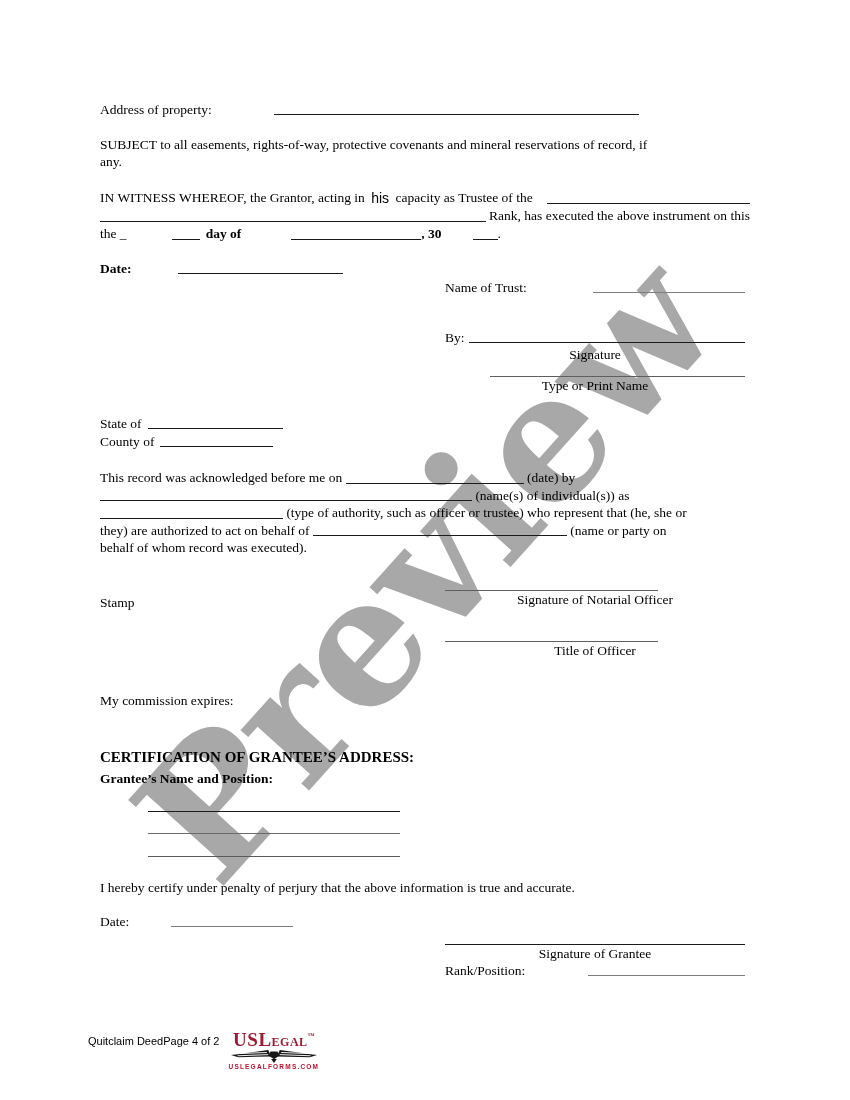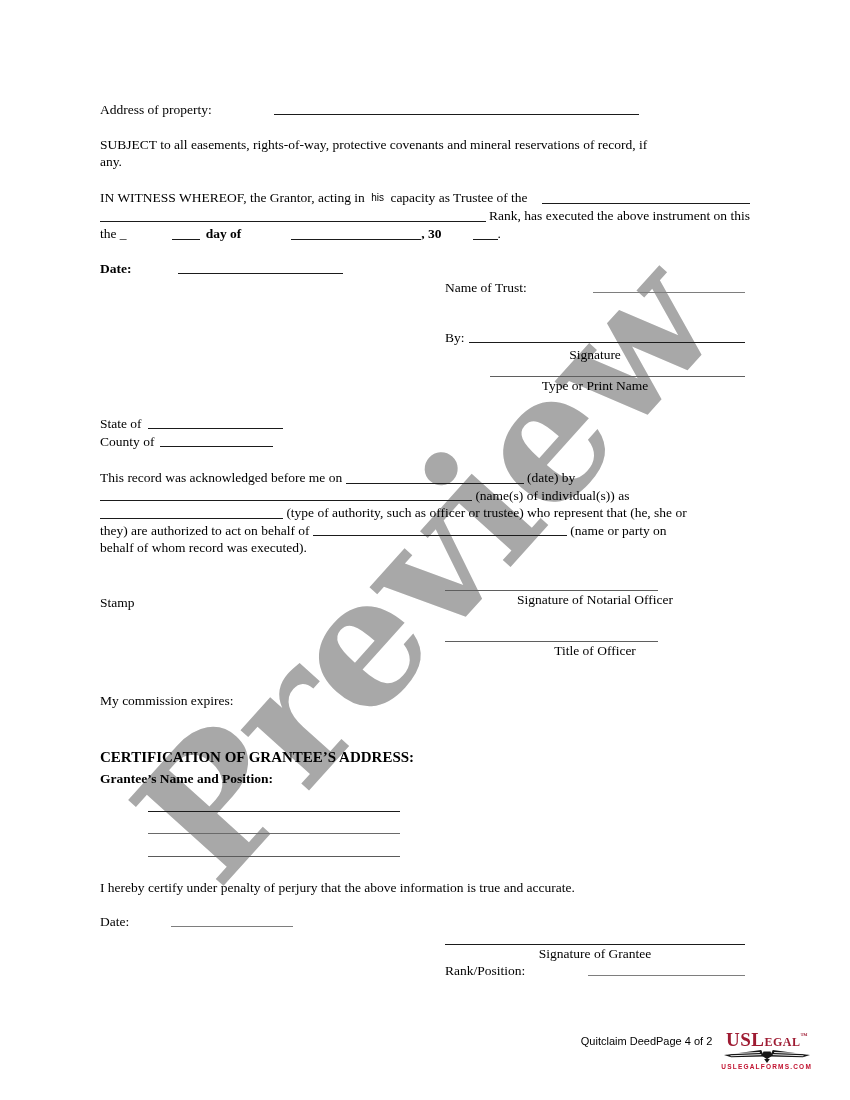--- a/index.html
+++ b/index.html
@@ -8,41 +8,41 @@
     font-family:"Liberation Serif","DejaVu Serif",serif;
     font-size:13.5px; color:#000; overflow:hidden;
   }
   .sec { position:absolute; left:100px; width:650px; line-height:17px; z-index:2; }
   .t { white-space:pre; }
   .row { display:flex; align-items:flex-end; flex-wrap:nowrap; }
   .ul { border-bottom:1.4px solid #1b1b1b; height:3px; margin-bottom:3px; }
   .ul.gray { border-color:#7e7e7e; }
   .ul.mid { border-color:#5f5f5f; }
   .b { font-weight:bold; }
-  .alt { font-family:"Liberation Sans",sans-serif; font-size:10px; margin:0 3px; }
+  .alt { font-family:"Liberation Sans",sans-serif; font-size:14px; margin:0 3px; }
   .fill { flex:1 1 auto; }
 
   .witness { line-height:18px; }
   .ack { width:662px; line-height:17.5px;font-family:Liberation Serif, serif; }
 
   .rightcol { position:absolute; left:345px; width:300px;text-align:center; }
 
   .addr-line { width:252px; border-bottom:1.4px solid #1b1b1b; }
 
   .watermark {
     position:absolute; left:425px; top:570px; z-index:1;
     transform:translate(-50%,-50%) rotate(-48deg);
     font-family:"DejaVu Serif","Liberation Serif",serif;
     font-weight:bold; font-size:176px; letter-spacing:-2px;
     color:#a8a8a8; white-space:nowrap; user-select:none;
   }
 
   .footer {
-    position:absolute; left:100px; right:38px; top:1028px; z-index:2;
-    display:flex; justify-content:flex-end; align-items:flex-start;
+    position:absolute; left:88px; right:38px; top:1028px; z-index:2;
+    display:flex; justify-content:flex-start; align-items:flex-start;
     font-family:"Liberation Sans","DejaVu Sans",sans-serif; font-size:11px;
   }
   .footer-right { display:flex; align-items:flex-start; gap:9px; }
   .pg { margin-top:7px; }
   .doc-title { margin-top:7px; }
   .logo { display:flex; flex-direction:column; align-items:center; line-height:1; }
   .logo-word {
     font-family:"Liberation Serif","DejaVu Serif",serif; font-weight:600;
     color:#9e1b32; letter-spacing:0.5px; line-height:17px; white-space:nowrap;
   }

